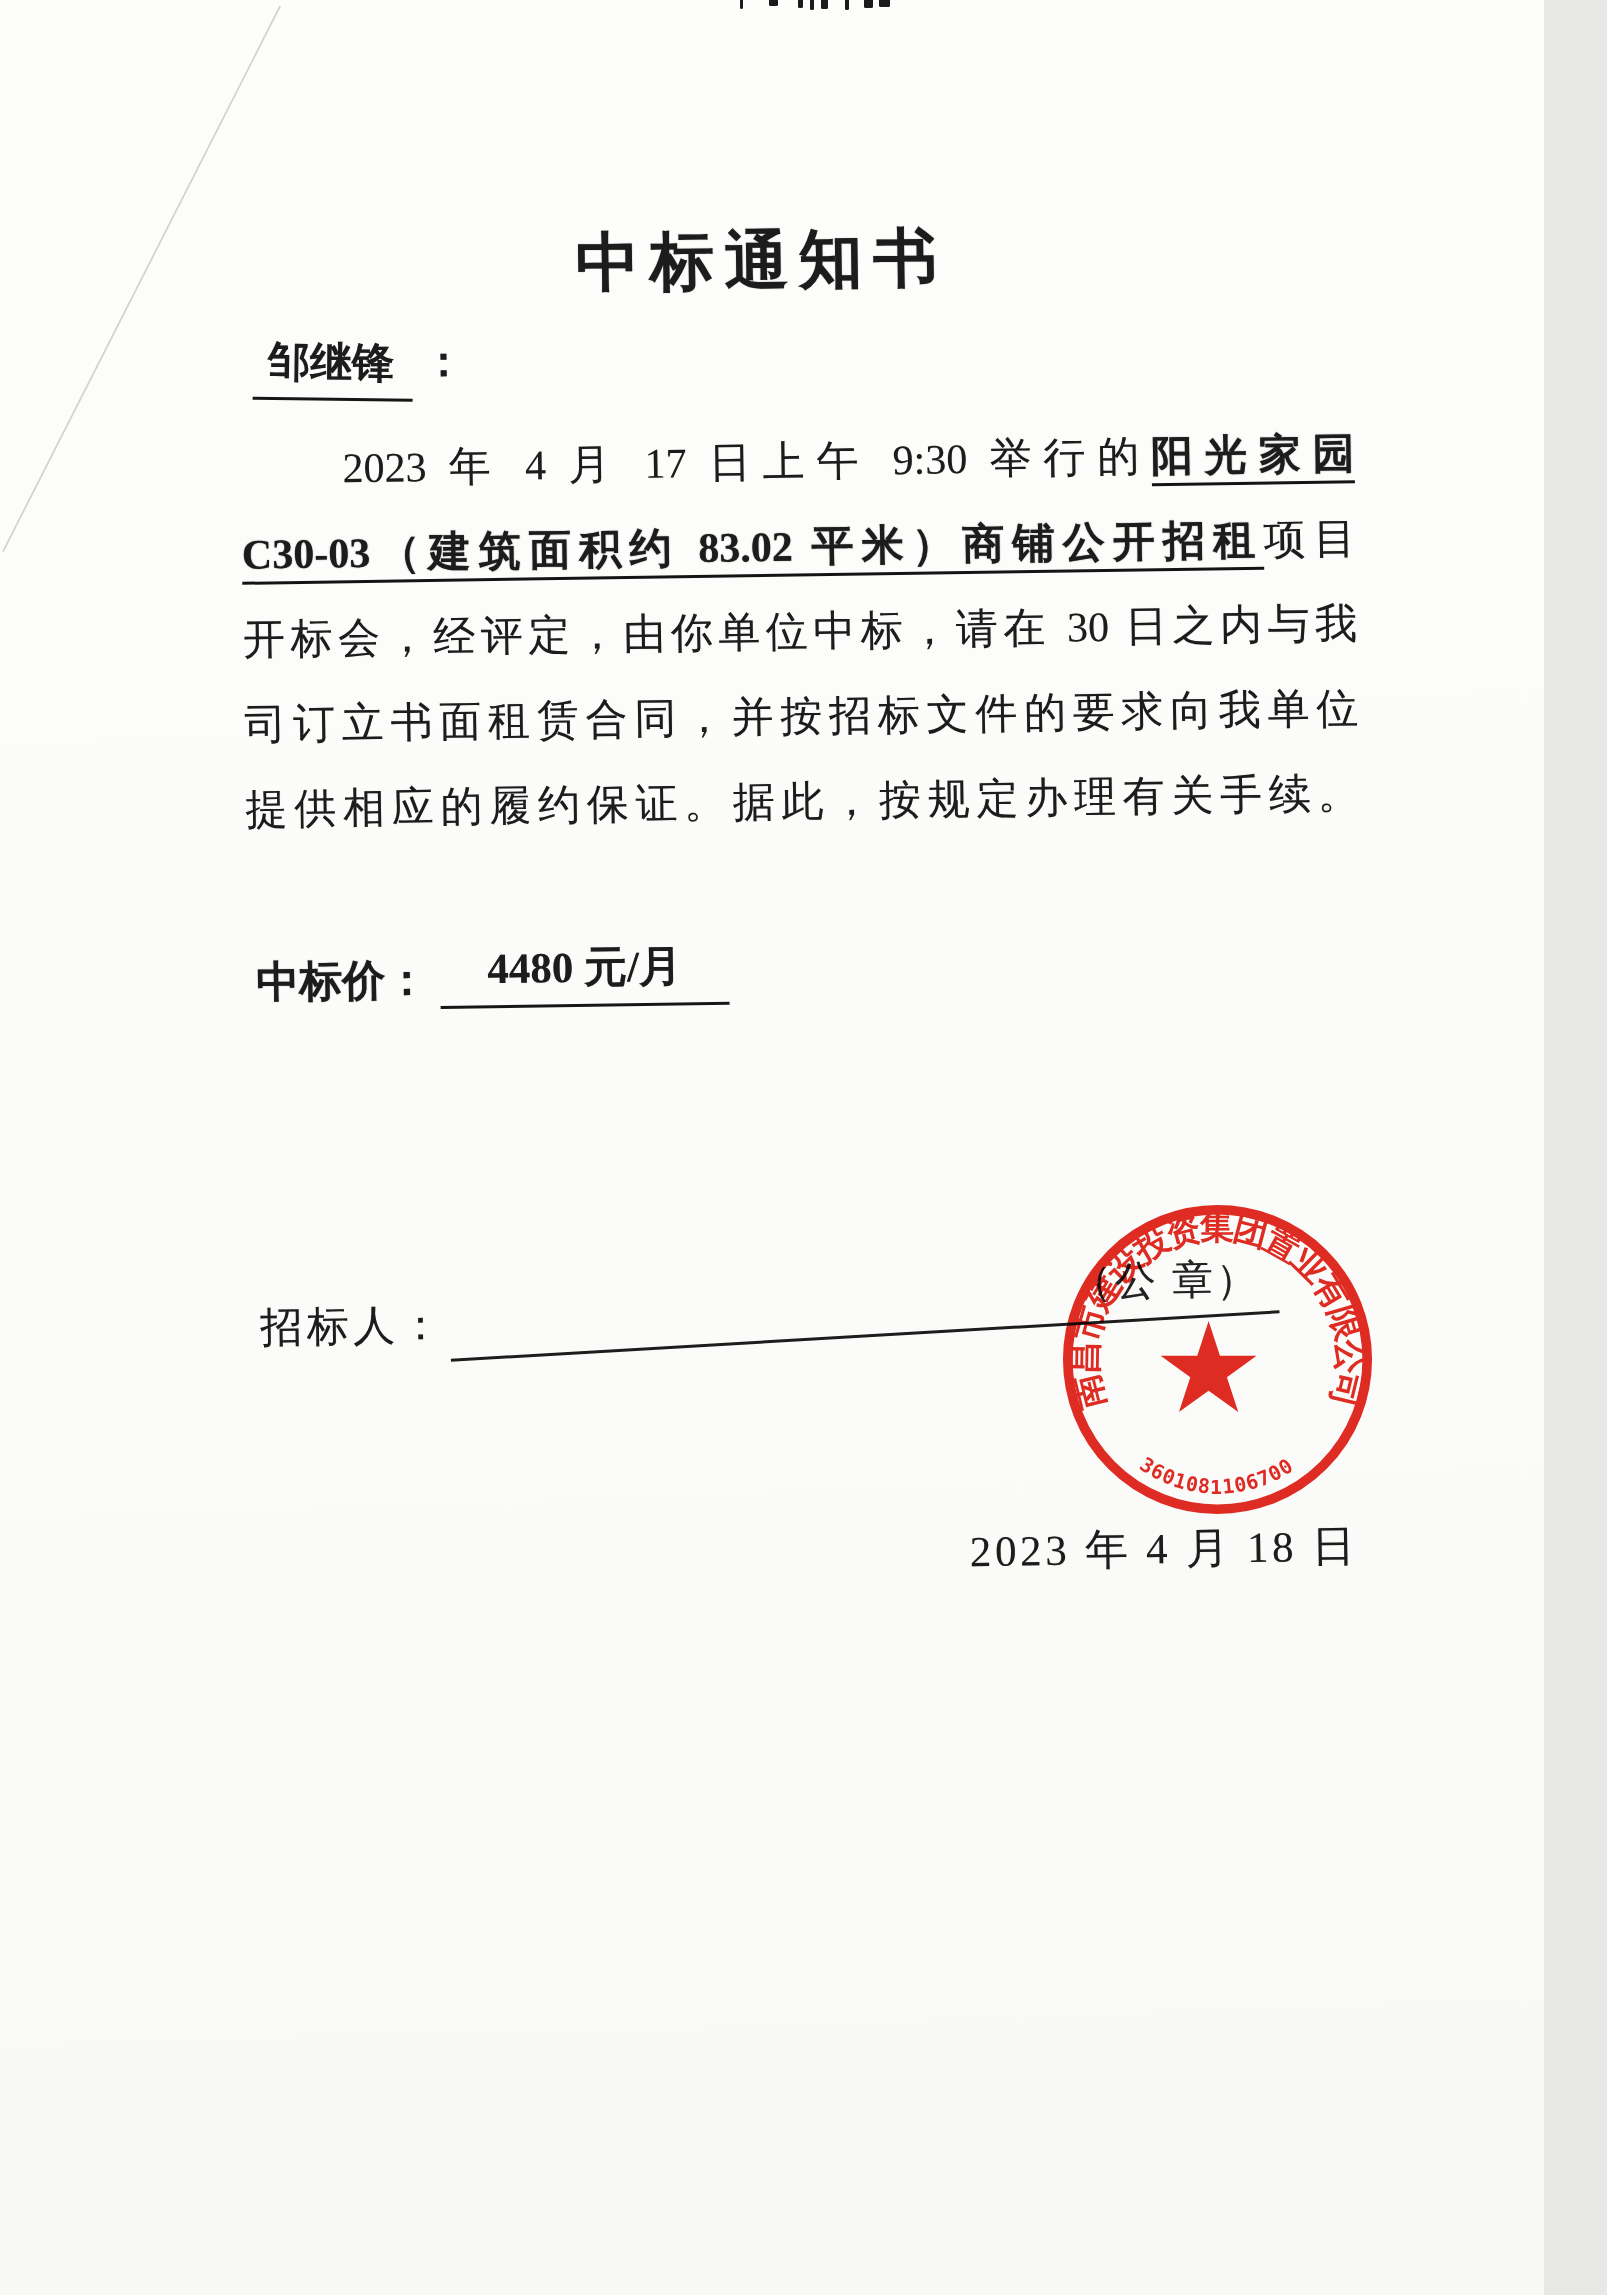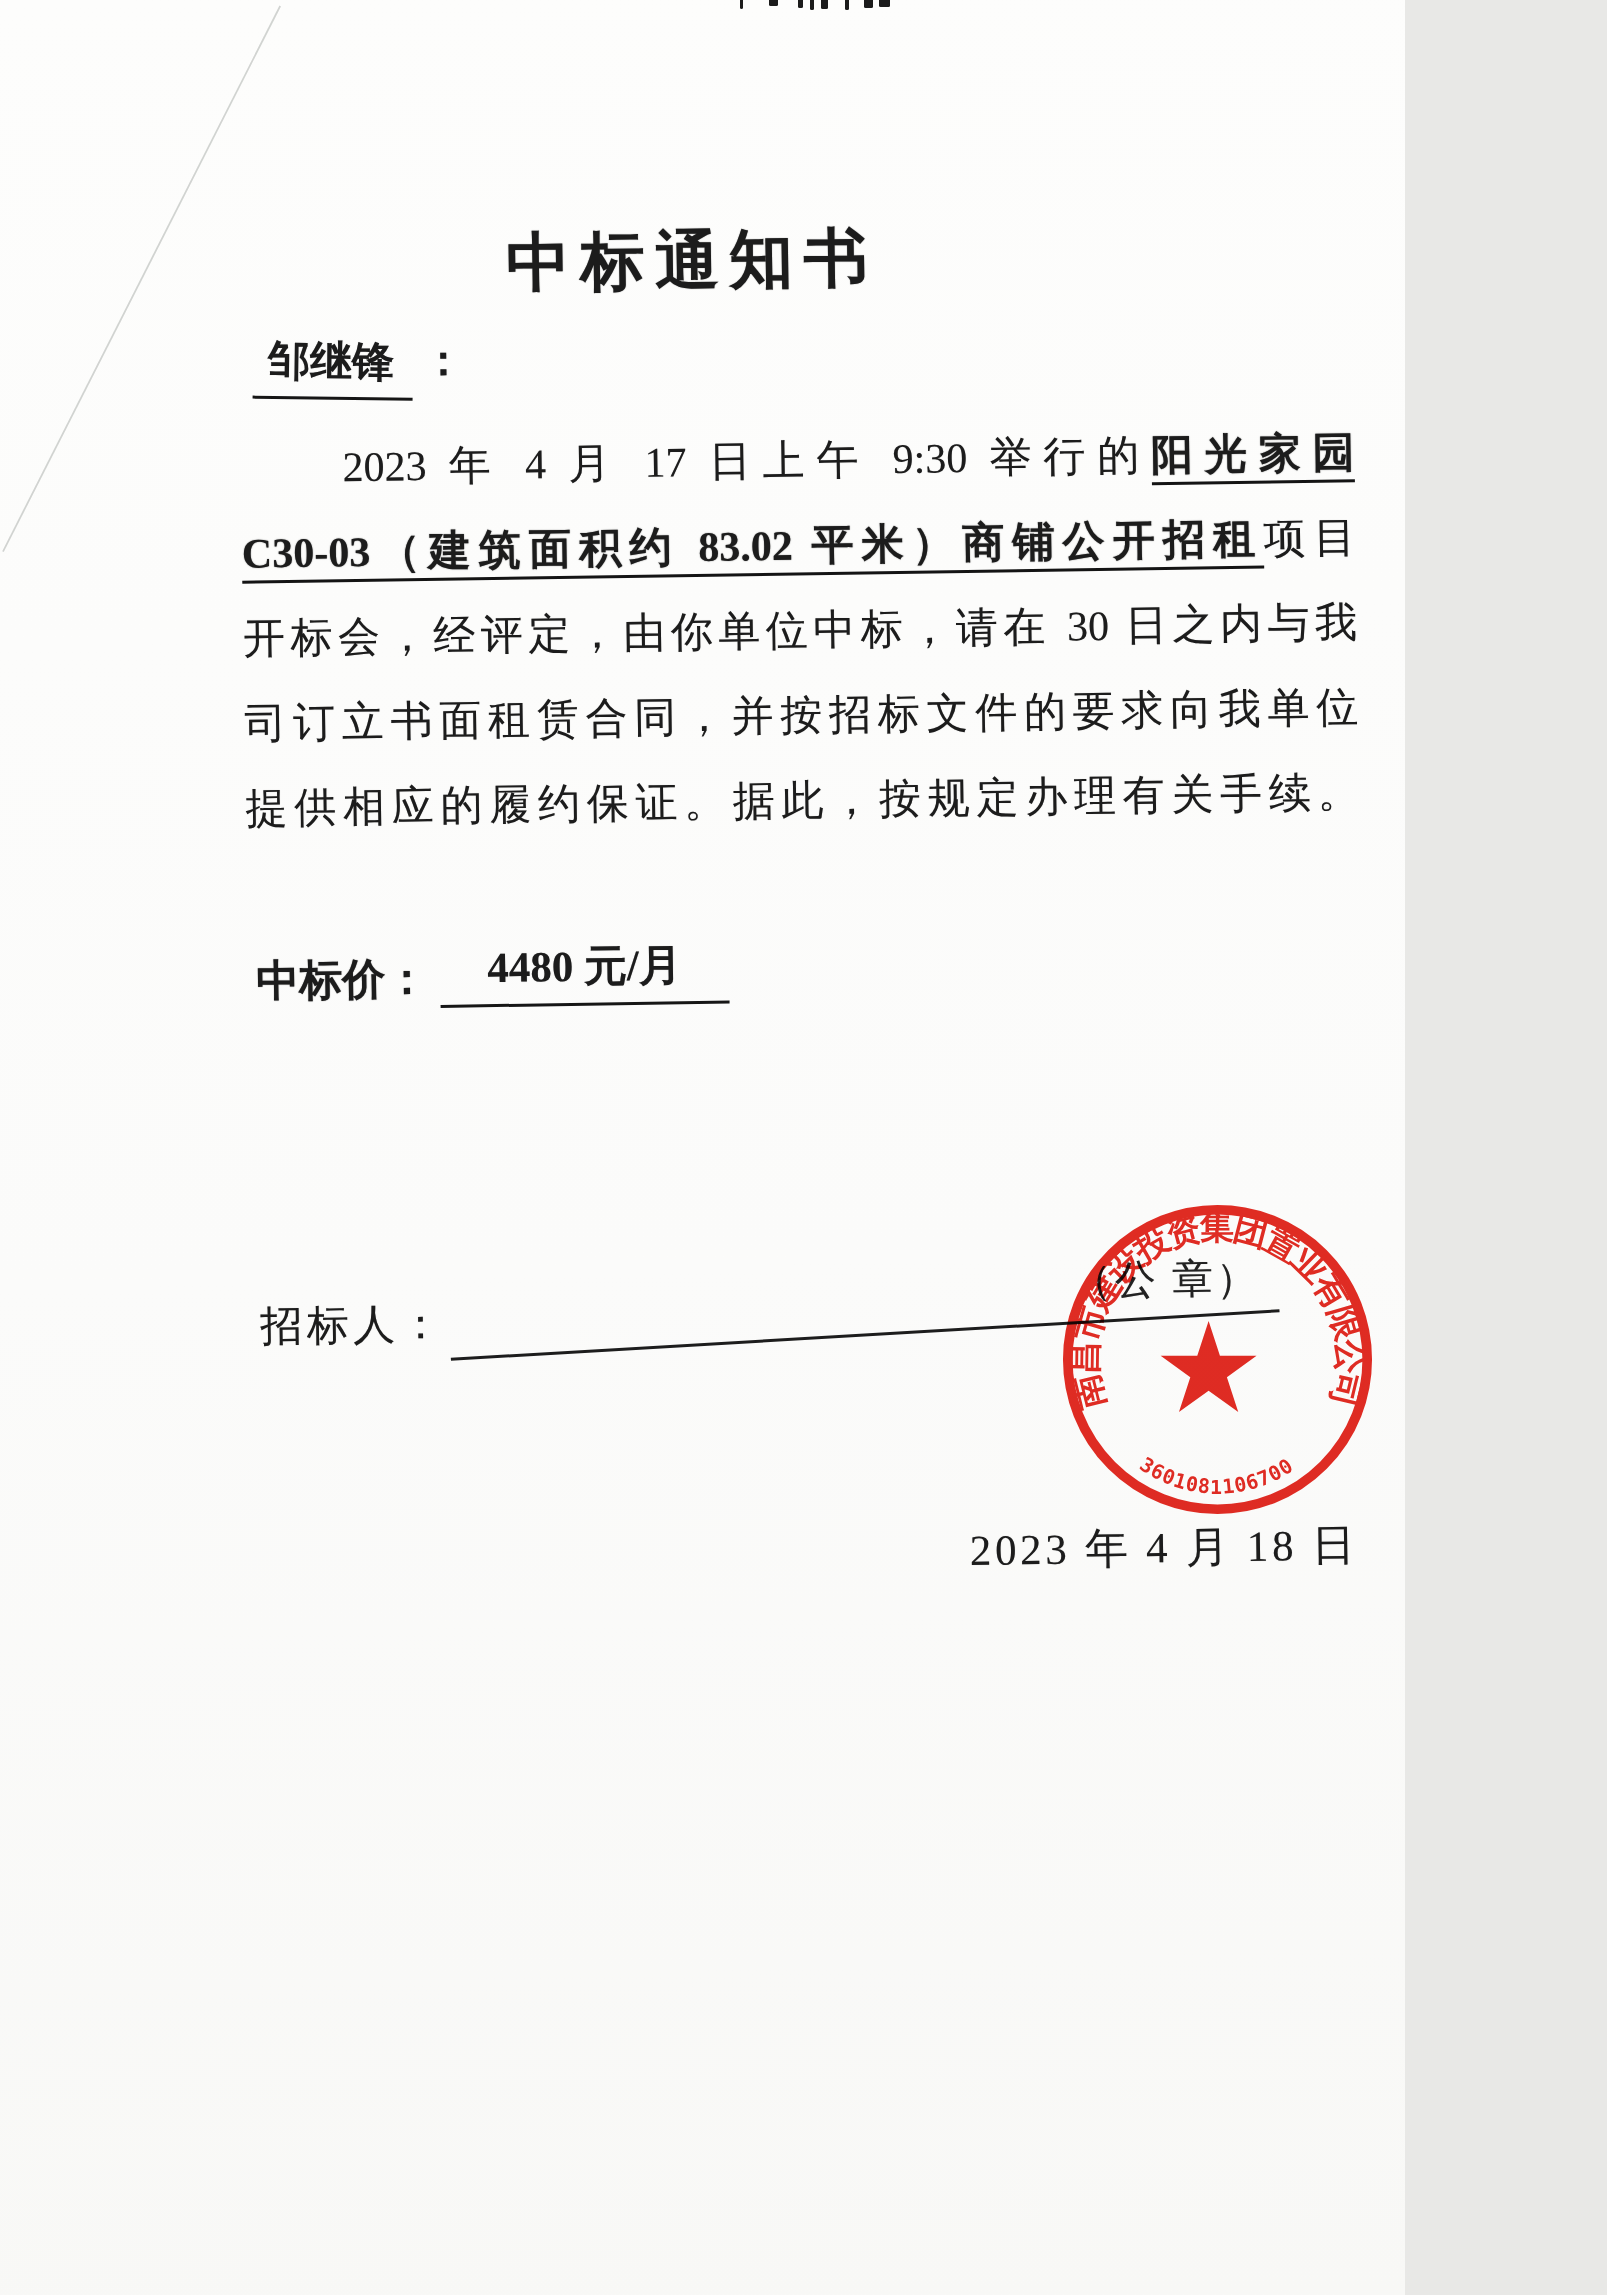--- a/index.html
+++ b/index.html
@@ -1,18 +1,18 @@
 <!DOCTYPE html>
 <html style="font-size:12px"><head>
 <meta charset="utf-8">
 <style>
   html,body{margin:0;padding:0;background:#e8e8e6;}
   .page{
     position:relative;
-    width:1405px;height:2295px;
+    width:1544px;height:2295px;
     background:linear-gradient(178deg,#fdfdfc 0%,#fbfbfa 55%,#f8f8f6 100%);
     overflow:hidden;
     font-family:"Liberation Serif","DejaVu Serif",serif;
     color:#1c1c1c;
   }
   
   .content{
     position:absolute;inset:0;
     transform:rotate(-0.85deg);
     transform-origin:50% 42%;

